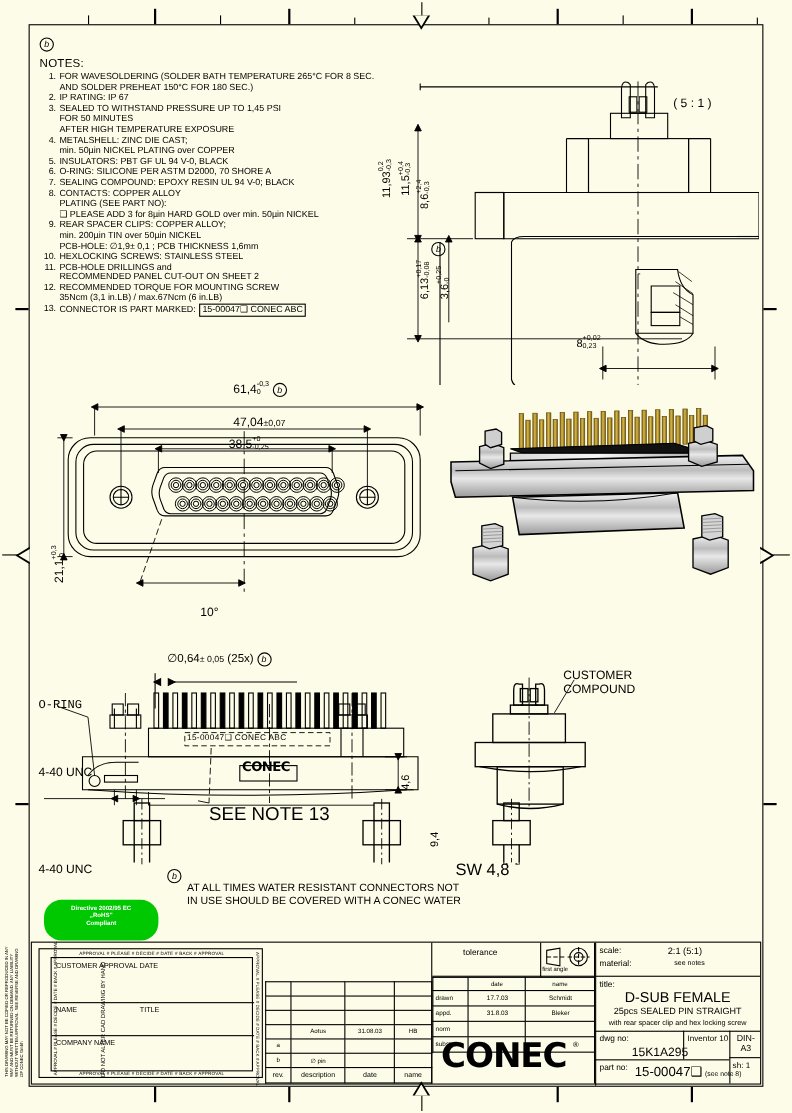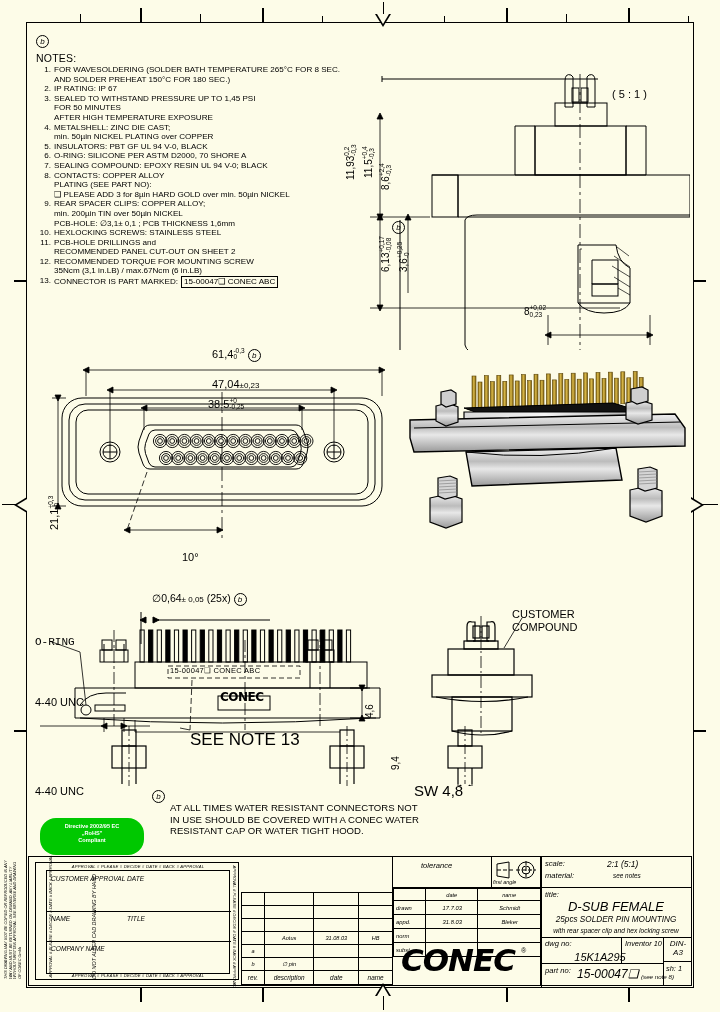--- a/index.html
+++ b/index.html
@@ -43,21 +43,21 @@
   .ncont{flex:1;}
   .boxed{border:1px solid #000;padding:0 2px;display:inline-block;}
   .lbl{font-size:10px;}
   .lbl8{font-size:8px;}
 
   .frac{display:inline-block;font-size:6.5px;line-height:6.5px;
         text-align:left;vertical-align:middle;position:relative;top:-1px;}
 
   
   .tb{position:absolute;left:28px;top:856px;width:664px;height:130px;
-      border:1.5px solid #000;box-sizing:border-box;font-size:7px;font-style:italic;}
+      border:1.5px solid #000;box-sizing:border-box;font-size:7px;}
   .tb div{box-sizing:border-box;}
   .rohs{position:absolute;left:40px;top:818px;width:104px;height:32px;
         background:#00c800;border-radius:16px;color:#fff;text-align:center;
         font-size:5.6px;line-height:7px;padding-top:5px;font-weight:bold;}
   .conec-logo{font-family:"DejaVu Sans",sans-serif;font-weight:bold;font-size:30px;
               letter-spacing:-1px;}
   svg{display:block;}
 </style>
 </head>
 <body>
@@ -164,21 +164,21 @@
       <li>
         <span class="nnum">9.</span>
         <span class="ncont">REAR SPACER CLIPS: COPPER ALLOY;</span>
       </li>
       <li>
         <span class="nnum"></span>
         <span class="ncont">min. 200µin TIN over 50µin NICKEL</span>
       </li>
       <li>
         <span class="nnum"></span>
-        <span class="ncont">PCB-HOLE: ∅3,1± 0,1 ; PCB THICKNESS 1,6mm</span>
+        <span class="ncont">PCB-HOLE: ∅1,9± 0,1 ; PCB THICKNESS 1,6mm</span>
       </li>
       <li>
         <span class="nnum">10.</span>
         <span class="ncont">HEXLOCKING SCREWS: STAINLESS STEEL</span>
       </li>
       <li>
         <span class="nnum">11.</span>
         <span class="ncont">PCB-HOLE DRILLINGS and</span>
       </li>
       <li>
@@ -284,21 +284,21 @@
 </div>
 <div class="abs" style="left:524px;top:306px;font-size:10px;white-space:nowrap;">
   <span>8</span><span class="frac"><span>+0,02</span><br><span>0,23</span></span>
 </div>
 
 <div class="abs" style="left:212px;top:348px;font-size:11px;white-space:nowrap;">
   <span>61,4</span><span class="frac"><span>-0,3</span><br><span>0</span></span>
   <span class="bcirc">b</span>
 </div>
 <div class="abs" style="left:212px;top:378px;font-size:11px;white-space:nowrap;">
-  <span>47,04</span><span class="lbl8">±0,23</span>
+  <span>47,04</span><span class="lbl8">±0,07</span>
 </div>
 <div class="abs" style="left:208px;top:398px;font-size:11px;white-space:nowrap;">
   <span>38,5</span><span class="frac"><span>+0</span><br><span>-0,25</span></span>
 </div>
 <div class="abs" style="left:48px;top:530px;transform:rotate(-90deg);transform-origin:0 0;font-size:11px;white-space:nowrap;">
   <span>21,1</span><span class="frac"><span>+0,3</span><br><span>-0</span></span>
 </div>
 <div class="abs" style="left:182px;top:551px;font-size:11px;">10°</div>
 
 <svg class="abs" style="left:52px;top:360px;" width="340" height="230" viewBox="0 0 340 230">
@@ -732,21 +732,20 @@
   <g stroke="#000" stroke-width="0.8" fill="none">
       <path d="M84,48 L102,18"></path>
     </g>
 </svg>
 
 <div class="abs" style="left:152px;top:790px;width:280px;font-size:9.6px;line-height:11.5px;">
   <span class="bcirc" style="position:absolute;left:0;top:0;">b</span>
   <div id="warning-lines" style="margin-left:18px;margin-top:12px;">
       <div>AT ALL TIMES WATER RESISTANT CONNECTORS NOT</div>
       <div>IN USE SHOULD BE COVERED WITH A CONEC WATER</div>
-      <div>RESISTANT CAP OR WATER TIGHT HOOD.</div>
     </div>
 </div>
 
 <div class="rohs">
   <div>Directive 2002/95 EC</div>
   <div>„RoHS"</div>
   <div>Compliant</div>
 </div>
 
 <div class="tb">
@@ -867,21 +866,21 @@
           <td style="border: 1px solid rgb(0, 0, 0); height: 11px; width: 64px; text-align: center; font-size: 5.8px; padding-left: 2px;"></td>
         </tr>
       </tbody>
     </table>
 
   <div class="abs conec-logo" style="left:372px;top:88px;font-size:31px;line-height:31px;">CONEC</div>
   <div class="abs" style="left:492px;top:90px;font-size:7px;">®</div>
 
   <div class="abs" style="left:516px;top:33px;font-size:7.6px;">title:</div>
   <div class="abs" style="left:512px;top:42px;width:150px;text-align:center;font-size:13px;">D-SUB FEMALE</div>
-  <div class="abs" style="left:512px;top:58px;width:150px;text-align:center;font-size:8.2px;">25pcs  SOLDER PIN MOUNTING</div>
+  <div class="abs" style="left:512px;top:58px;width:150px;text-align:center;font-size:8.2px;">25pcs  SEALED PIN STRAIGHT</div>
   <div class="abs" style="left:512px;top:70px;width:150px;text-align:center;font-size:6.6px;">with rear spacer clip and hex locking screw</div>
   <div class="abs" style="left:512px;top:80px;width:150px;height:1.2px;background:#000;"></div>
 
   <div class="abs" style="left:516px;top:82px;font-size:7.6px;">dwg no:</div>
   <div class="abs" style="left:512px;top:94px;width:118px;text-align:center;font-size:11px;">15K1A295</div>
   <div class="abs" style="left:592px;top:80px;width:1.2px;height:26px;background:#000;"></div>
   <div class="abs" style="left:596px;top:82px;font-size:7.4px;">Inventor 10</div>
   <div class="abs" style="left:634px;top:80px;width:1.2px;height:48px;background:#000;"></div>
   <div class="abs" style="left:636px;top:82px;width:26px;text-align:center;font-size:8px;line-height:9px;">DIN-A3</div>
   <div class="abs" style="left:634px;top:104px;width:28px;height:1.2px;background:#000;"></div>

